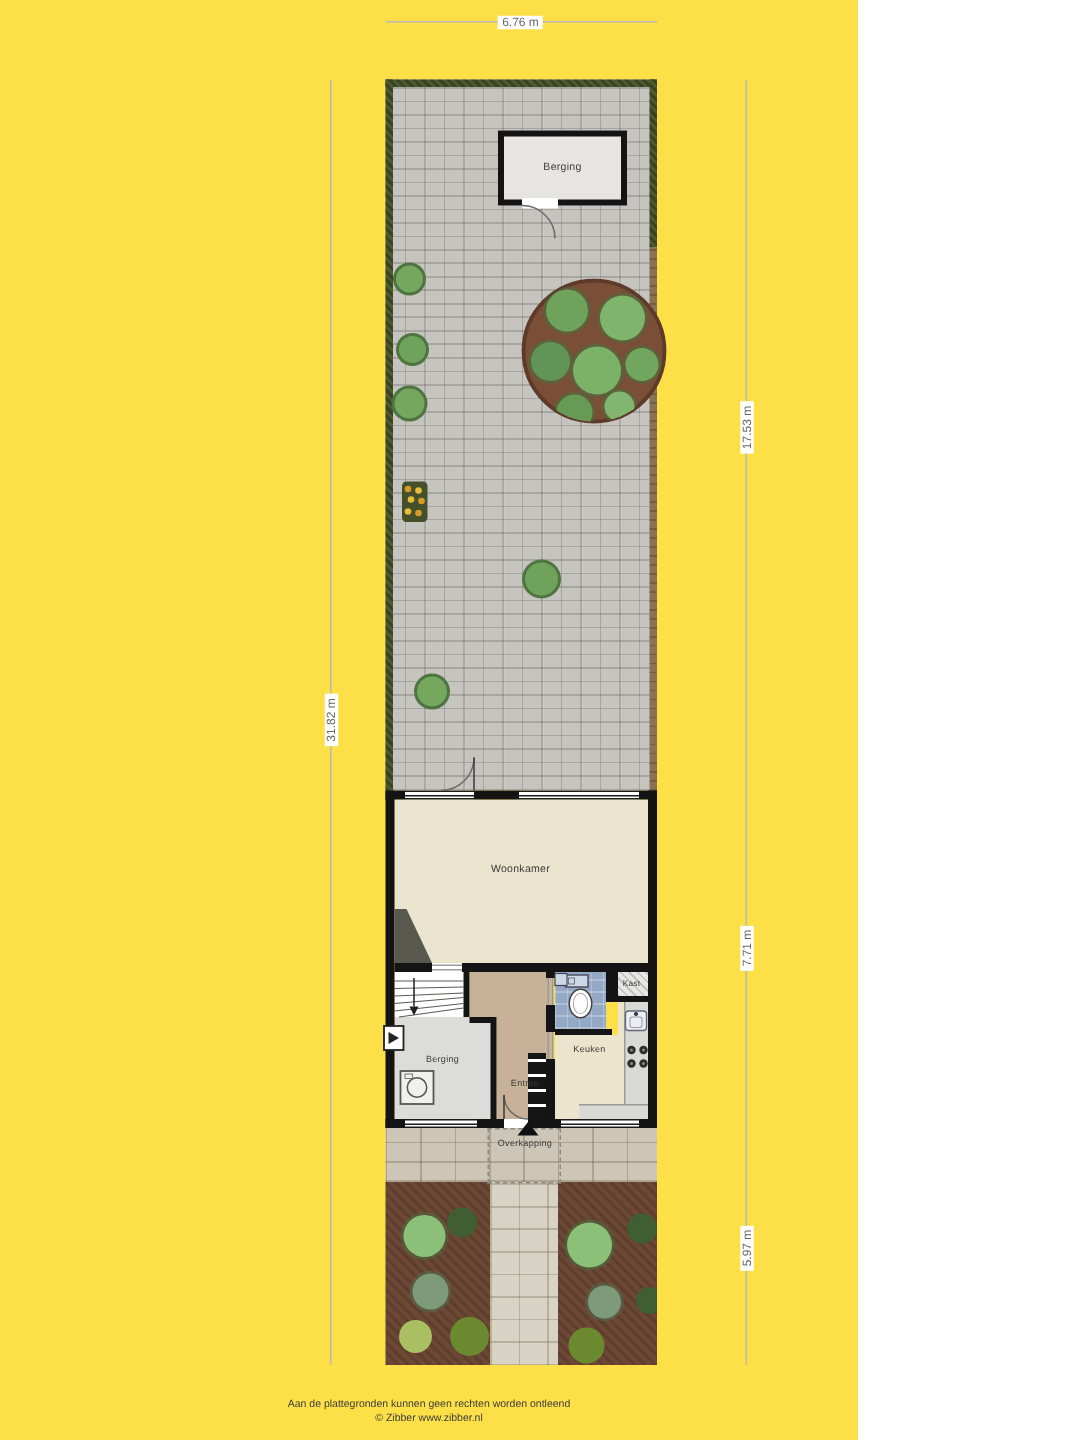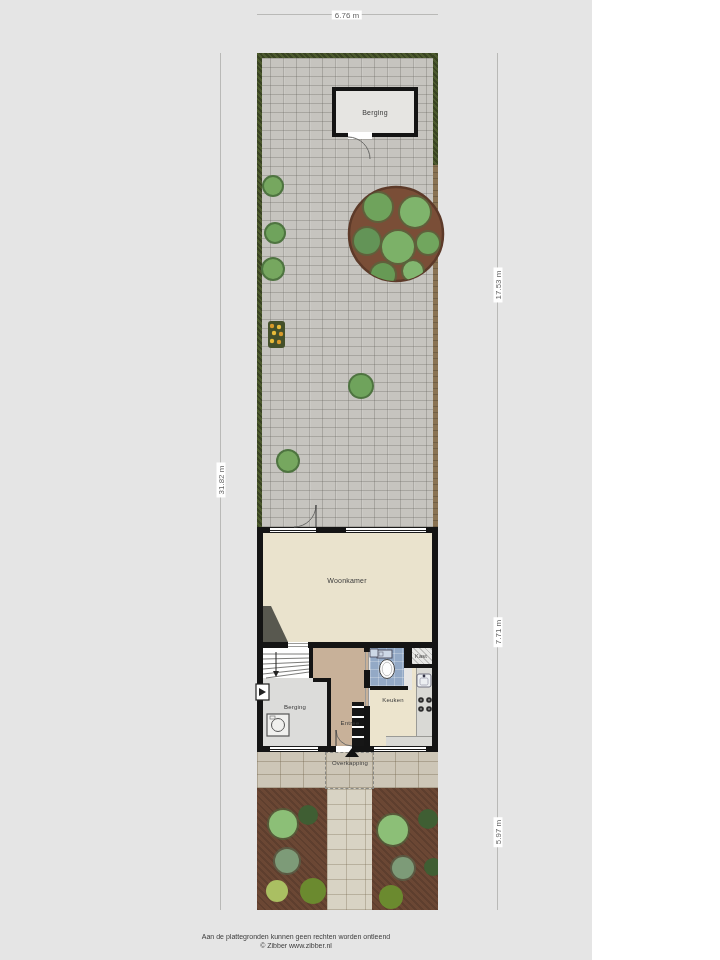--- a/index.html
+++ b/index.html
@@ -1,17 +1,17 @@
 <!DOCTYPE html>
 <html><head>
 <meta charset="utf-8">
 <style>
   html,body{margin:0;padding:0;background:#fff;}
-  .scene{position:relative;width:572px;height:960px;background:#e5e5e5;overflow:hidden;
-         font-family:"Liberation Sans", sans-serif;padding-left:20px;}
+  .scene{position:relative;width:572px;height:960px;background:#fde047;overflow:hidden;
+         font-family:"Liberation Sans", sans-serif;}
   .abs{position:absolute;}
   
   .dim-line{position:absolute;background:#b9b9b7;}
   .dim-label{position:absolute;font-size:8px;color:#666;background:#fff;padding:0 3px;
              white-space:nowrap;transform:translate(-50%,-50%);}
   .dim-label.vert{transform:translate(-50%,-50%) rotate(-90deg);}
   
   .paving-back{background-color:#c6c4bf;background-image:
       repeating-linear-gradient(90deg, rgba(96,94,88,.30) 0 1px, transparent 1px 13px),
       repeating-linear-gradient(0deg, rgba(96,94,88,.30) 0 1px, transparent 1px 9px),

